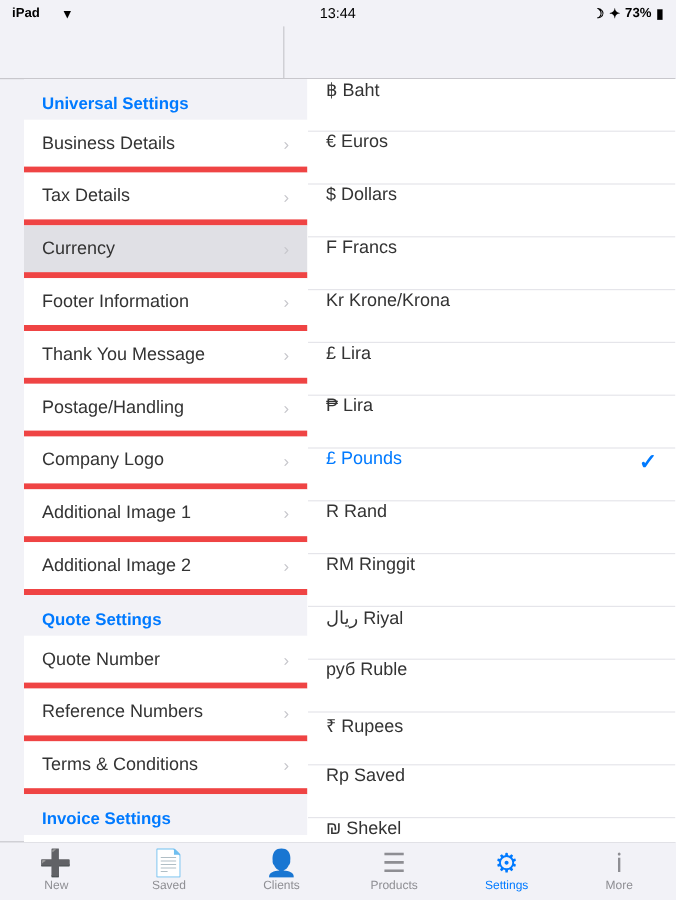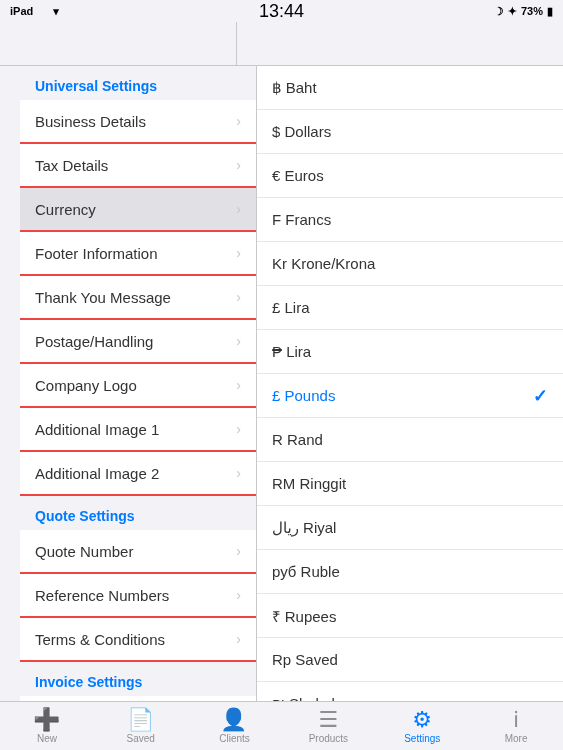--- a/index.html
+++ b/index.html
@@ -18,21 +18,21 @@
       background: #f2f2f7;
       height: 22px;
       display: flex;
       align-items: center;
       justify-content: space-between;
       padding: 0 10px;
       font-size: 11px;
       font-weight: 600;
     }
     .status-left { display: flex; align-items: center; gap: 20px; }
-    .status-center { position: absolute; left: 50%; transform: translateX(-50%); font-size: 18px; font-weight: 500; }
+    .status-center { position: absolute; left: 50%; transform: translateX(-50%); font-size: 12px; font-weight: 500; }
     .status-right { display: flex; align-items: center; gap: 4px; font-size: 11px; }
 
     
     .col-headers {
       display: flex;
       height: 44px;
       border-bottom: 1px solid #c8c7cc;
       background: #f2f2f7;
     }
     .col-header-left {
@@ -78,21 +78,21 @@
       color: #007aff;
       background: #f2f2f7;
     }
 
     .menu-item {
       display: flex;
       align-items: center;
       justify-content: space-between;
       padding: 0 15px;
       height: 44px;
-      border-bottom: 2px solid #ef4444;
+      border-bottom: 5px solid #ef4444;
       background: #fff;
       cursor: pointer;
       font-size: 15px;
       color: #333;
     }
     .menu-item.active {
       background: #e0e0e5;
     }
 
     .chevron {
@@ -102,21 +102,21 @@
 
     
     .right-panel {
       flex: 1;
       background: #fff;
       overflow-y: auto;
     }
 
     .currency-item {
       display: flex;
-      align-items: center;
+      align-items: flex-start;
       justify-content: space-between;
       padding: 0 15px;
       height: 44px;
       border-bottom: 1px solid #e5e5ea;
       font-size: 15px;
       color: #333;
       cursor: pointer;
     }
     .currency-item.selected {
       color: #007aff;
@@ -234,24 +234,24 @@
       </div>
       <div class="section-header">Invoice Settings</div>
       <div class="menu-item"></div>
     </div>
 
   <div class="right-panel" id="right-panel">
   <div class="currency-item">
         <span>฿ Baht</span>
       </div>
       <div class="currency-item">
+        <span>€ Euros</span>
+      </div>
+      <div class="currency-item">
         <span>$ Dollars</span>
-      </div>
-      <div class="currency-item">
-        <span>€ Euros</span>
       </div>
       <div class="currency-item">
         <span>F Francs</span>
       </div>
       <div class="currency-item">
         <span>Kr Krone/Krona</span>
       </div>
       <div class="currency-item">
         <span>£ Lira</span>
       </div>

